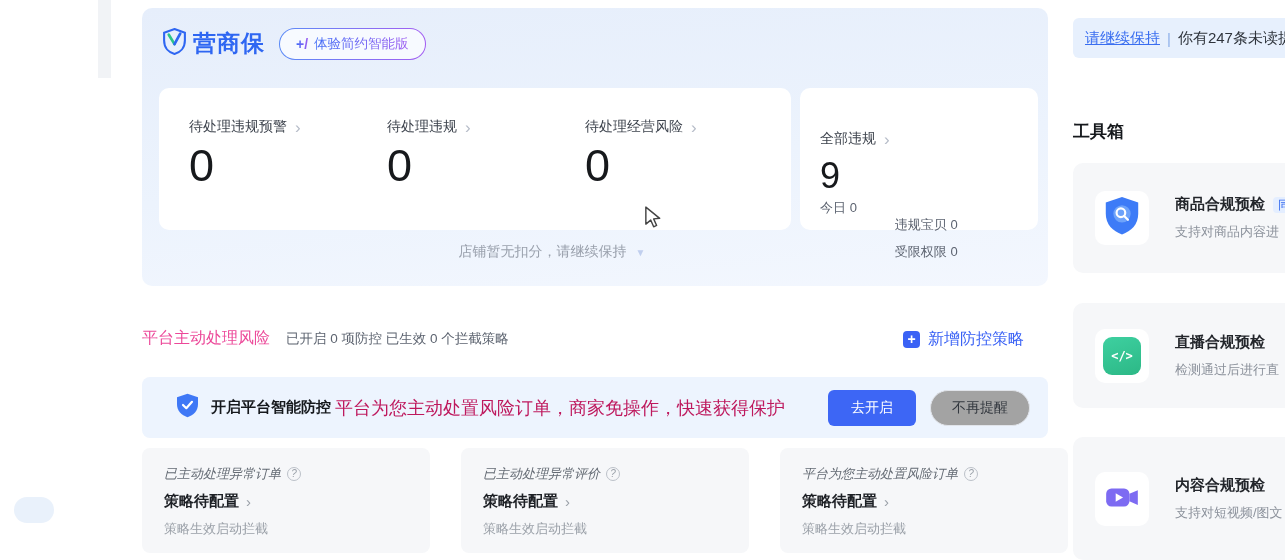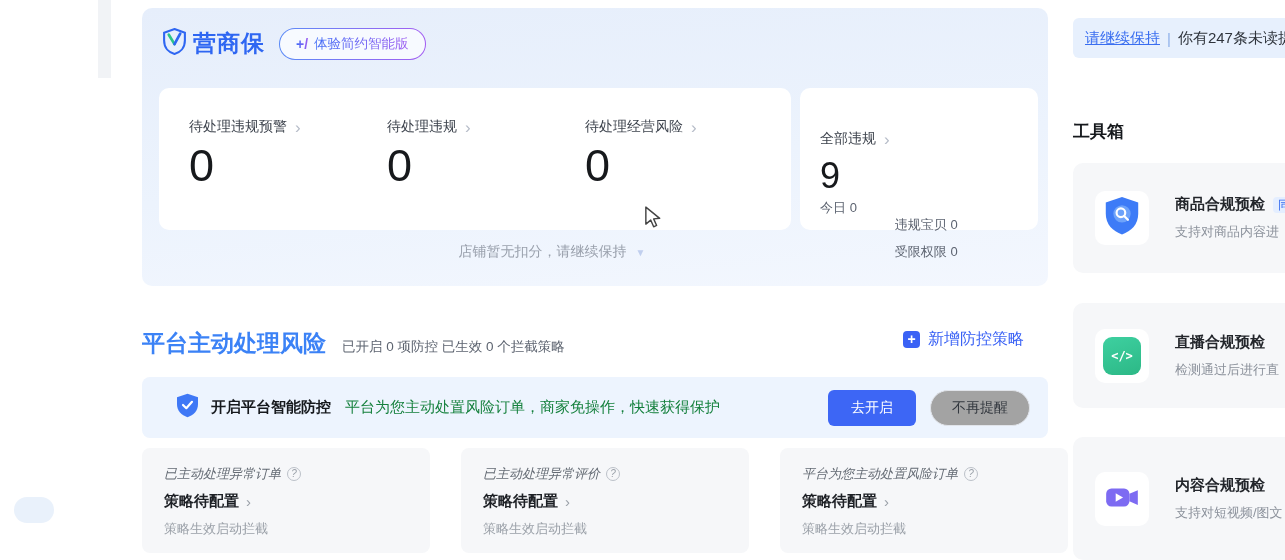--- a/index.html
+++ b/index.html
@@ -61,31 +61,31 @@
   .tool-name{font-size:15px;font-weight:700;color:#23262b;white-space:nowrap;}
   .tool-badge{margin-left:8px;font-size:12px;color:#3a6ef0;background:#e4eeff;border-radius:4px;
         padding:2px 5px;line-height:1;white-space:nowrap;}
   .tool-desc{font-size:13px;color:#8b919b;margin-top:9px;white-space:nowrap;}
   .code-box{width:38px;height:38px;border-radius:9px;background:linear-gradient(160deg,#3ed0a0,#2cb886);
         color:#fff;display:flex;align-items:center;justify-content:center;font-size:12px;font-weight:700;
         font-family:"DejaVu Sans Mono",monospace;}
 
   
   .risk-header{position:absolute;left:142px;top:328px;display:flex;align-items:baseline;}
-  .risk-title{font-size:23px;font-weight:700;color:#3b82f6;}
+  .risk-title{font-size:16px;font-weight:400;color:#ec4899;}
   .risk-meta{font-size:13.5px;color:#5d6470;margin-left:16px;}
   .add-btn{position:absolute;left:903px;top:329px;display:flex;align-items:center;cursor:pointer;}
   .plus-icon{width:17px;height:17px;background:#3a62f5;border-radius:4px;color:#fff;font-size:14px;
         line-height:16px;text-align:center;font-weight:700;}
   .add-label{margin-left:8px;color:#3a62f5;font-size:16px;}
 
   .banner{position:absolute;left:142px;top:377px;width:906px;height:61px;background:#edf4fe;border-radius:8px;
         display:flex;align-items:center;padding:0 18px 0 34px;box-sizing:border-box;}
   .banner-title{font-size:15px;font-weight:700;color:#16191d;margin-left:12px;white-space:nowrap;}
-  .banner-desc{font-size:15px;color:#15803d;margin-left:14px;white-space:nowrap;}
+  .banner-desc{font-size:18px;color:#be185d;margin-left:4px;white-space:nowrap;}
   .btn-primary{margin-left:auto;background:#3d66f5;color:#fff;font-size:14px;padding:9px 23px;border-radius:6px;
         border:none;cursor:pointer;font-family:inherit;}
   .btn-secondary{margin-left:14px;background:#a3a3a3;color:#33383f;font-size:14px;padding:8px 21px;border-radius:999px;
         border:1px solid #e1e4ea;cursor:pointer;font-family:inherit;}
 
   .risk-card{position:absolute;top:448px;width:288px;height:105px;background:#f6f7f9;border-radius:8px;
         padding:17px 22px;box-sizing:border-box;}
   .rc-title-row{display:flex;align-items:center;font-size:13px;color:#646b74;font-style:italic;}
   .q-icon{width:14px;height:14px;border:1px solid #bcc1c9;border-radius:50%;font-size:10px;color:#9aa0a9;
         text-align:center;line-height:12px;margin-left:6px;box-sizing:border-box;cursor:pointer;}

